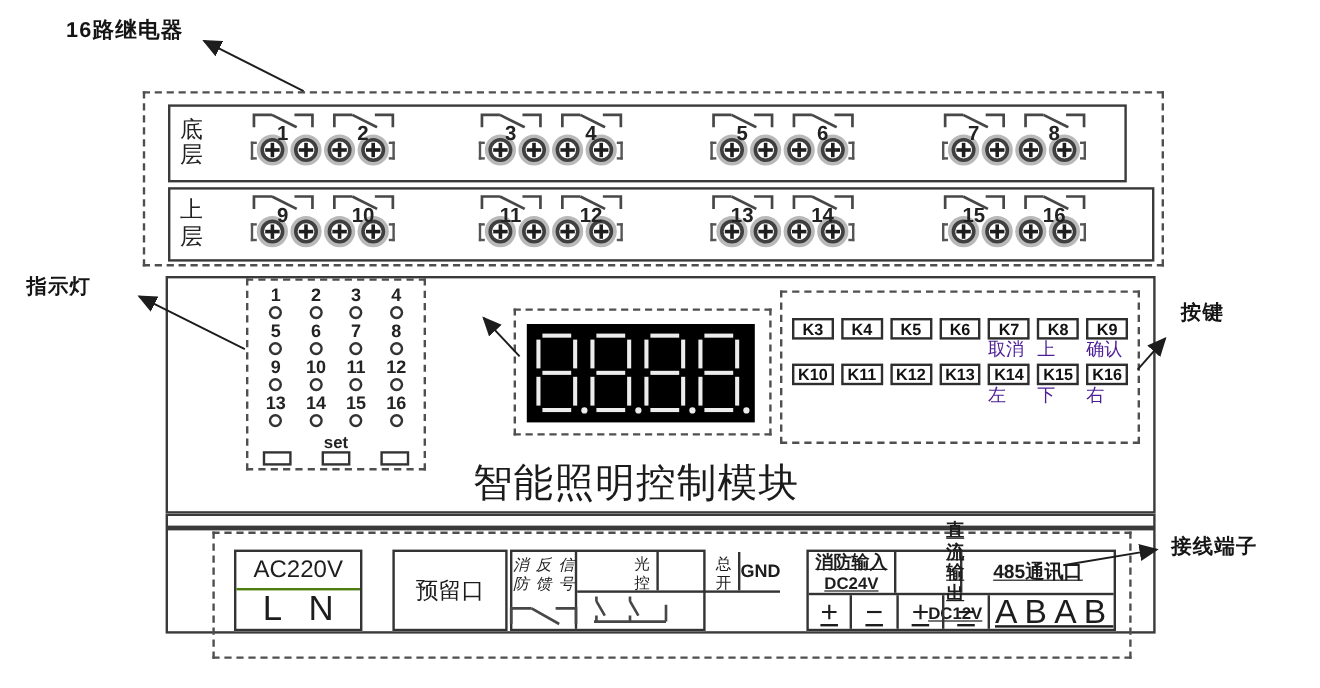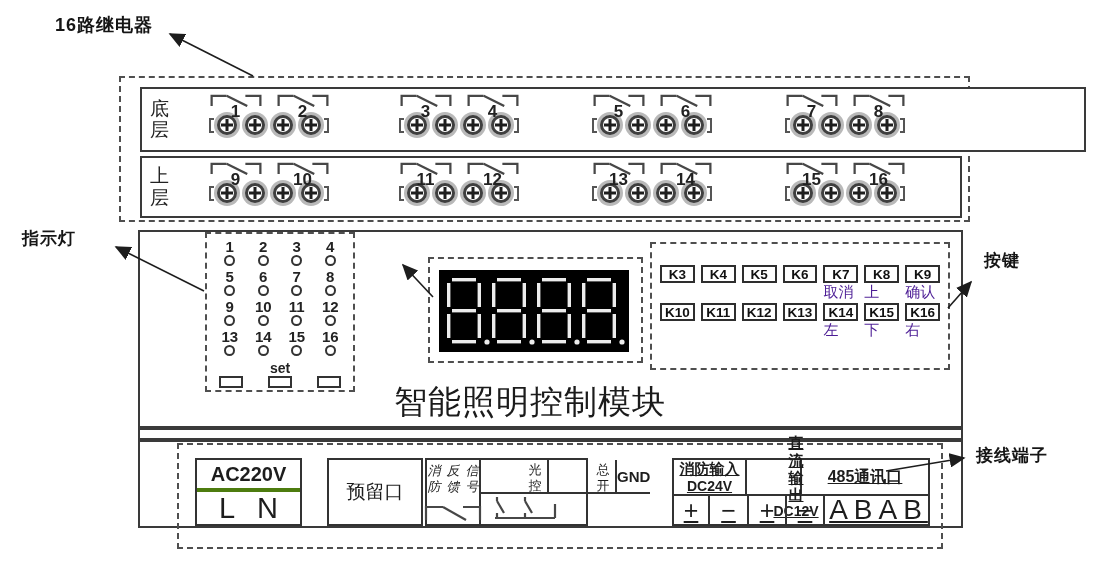--- a/index.html
+++ b/index.html
@@ -55,22 +55,22 @@
         justify-content:center;font-size:13.5px;font-weight:700;color:#111;}
   .kcap{font-size:15px;color:#4c1d95;text-align:left;line-height:1;}
 
   
   .title{position:absolute;left:345px;top:380px;width:370px;text-align:center;
          font-family:"Liberation Serif","DejaVu Serif",serif;font-size:33px;
          letter-spacing:1px;color:#1b1b1b;white-space:nowrap;}
 
   
   .tbox{position:absolute;border:2px solid #333;background:#fff;}
-  .achead{height:32px;border-bottom:4px solid #4d7c0f;display:flex;align-items:center;
-          justify-content:center;font-size:20px;font-weight:700;}
+  .achead{height:32px;border-bottom:2px solid #4d7c0f;display:flex;align-items:center;
+          justify-content:center;font-size:20px;font-weight:400;}
   .acln{height:32px;display:flex;align-items:center;justify-content:center;gap:22px;
         font-size:29px;line-height:1;}
   .reserved{display:flex;align-items:center;justify-content:center;height:100%;font-size:19px;}
   .firecell{width:68px;border-right:2px solid #333;position:relative;height:100%;font-style:italic;}
   .fcols{display:flex;justify-content:center;gap:5px;padding-top:3px;}
   .vtext{display:block;width:14px;font-size:13px;line-height:1.2;word-break:break-all;
          text-align:center;color:#1c1c1c;}
   .fcontact{position:absolute;left:50%;transform:translateX(-50%);bottom:2px;width:58px;height:22px;}
   .fcontact path{stroke:#474747;stroke-width:2.2;fill:none;}
   .inhdr{display:flex;height:34px;border-bottom:2px solid #333;}
@@ -103,21 +103,21 @@
 <div class="stage">
 
   <div class="ann" style="left:55px;top:13px;">16路继电器</div>
   <div class="ann" style="left:22px;top:227px;font-size:17px;">指示灯</div>
   <div class="ann" style="left:368px;top:233px;font-size:17px;">数码管</div>
   <div class="ann" style="left:984px;top:249px;font-size:17px;">按键</div>
   <div class="ann" style="left:976px;top:444px;font-size:17px;">接线端子</div>
 
   <div class="dashed" style="left:119px;top:76px;width:851px;height:146px;"></div>
 
-  <div class="solid" style="left:140px;top:87px;width:946px;height:65px;">
+  <div class="solid" style="left:140px;top:87px;width:799px;height:65px;">
     <div class="rowlabel">底层</div>
 
     <div class="block" style="left:60px;">
       <div class="chead">
         <div class="ch">
           <svg class="contact" viewBox="0 0 56 16">
               <path d="M2 15 V4 H18 M38 4 H54 V15"></path>
               <path d="M18 4 L40 15"></path>
             </svg>
           <span class="chnum">1</span>

